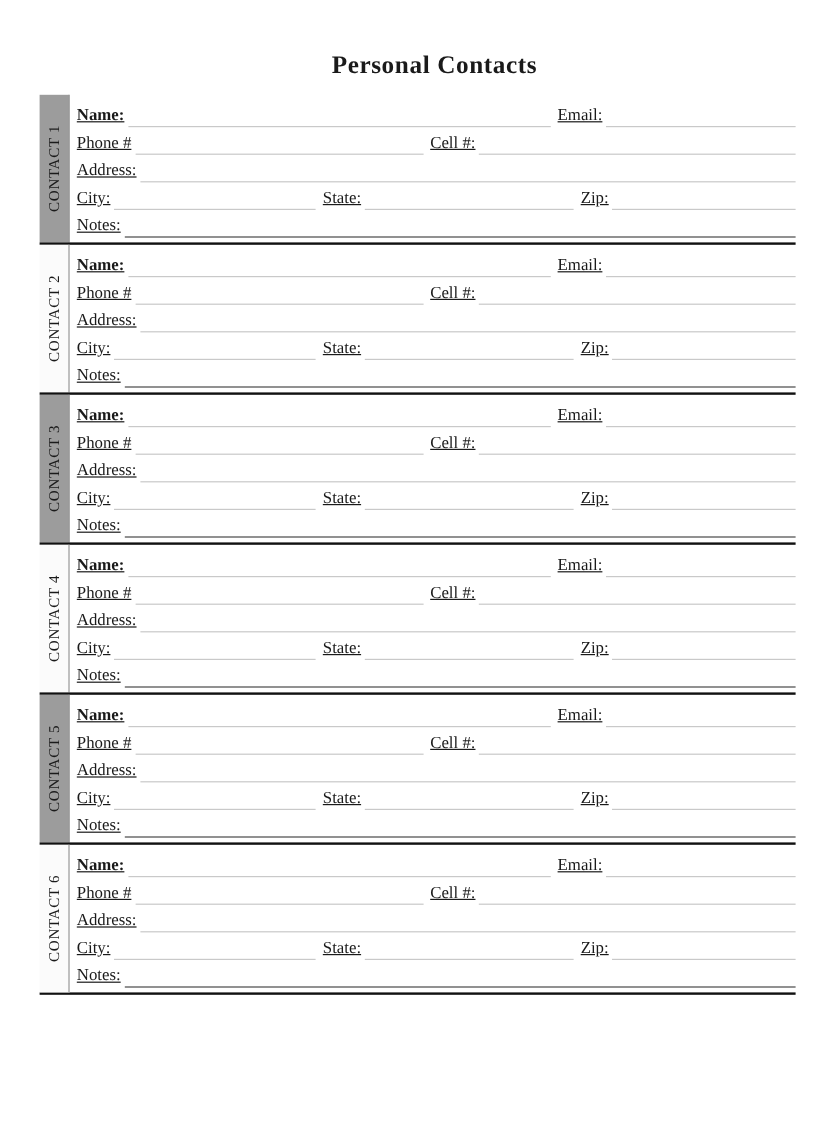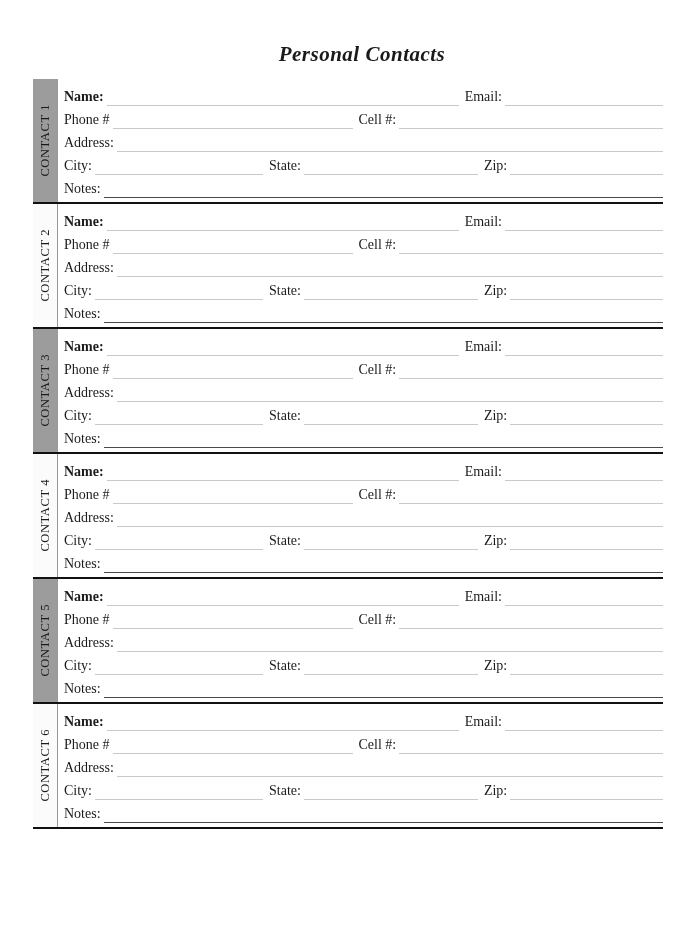--- a/index.html
+++ b/index.html
@@ -18,21 +18,20 @@
   .page {
     width: 696px;
     height: 934px;
     position: relative;
     box-sizing: border-box;
     padding: 0;
   }
   .doc-title {
     text-align: center;
     font-family: "Liberation Serif", serif;
-    font-style: italic;
     font-weight: 600;
     font-size: 21px;
     letter-spacing: 0.5px;
     margin: 0;
     padding-top: 42px;
     padding-bottom: 12px;
     padding-left: 28px;
   }
   .sheet {
     margin: 0 33px;
@@ -74,20 +73,21 @@
   }
   .fields {
     flex: 1;
     padding: 4px 0 4px 0;
   }
   .row {
     display: flex;
     align-items: flex-end;
     height: 23px;
     padding-left: 6px;
+    text-decoration: underline;
   }
   .lbl {
     font-family: "Liberation Serif", serif;
     font-size: 14px;
     white-space: nowrap;
     padding-bottom: 2px;
     line-height: 1;
   }
   .lbl.bold {
     font-weight: bold;

